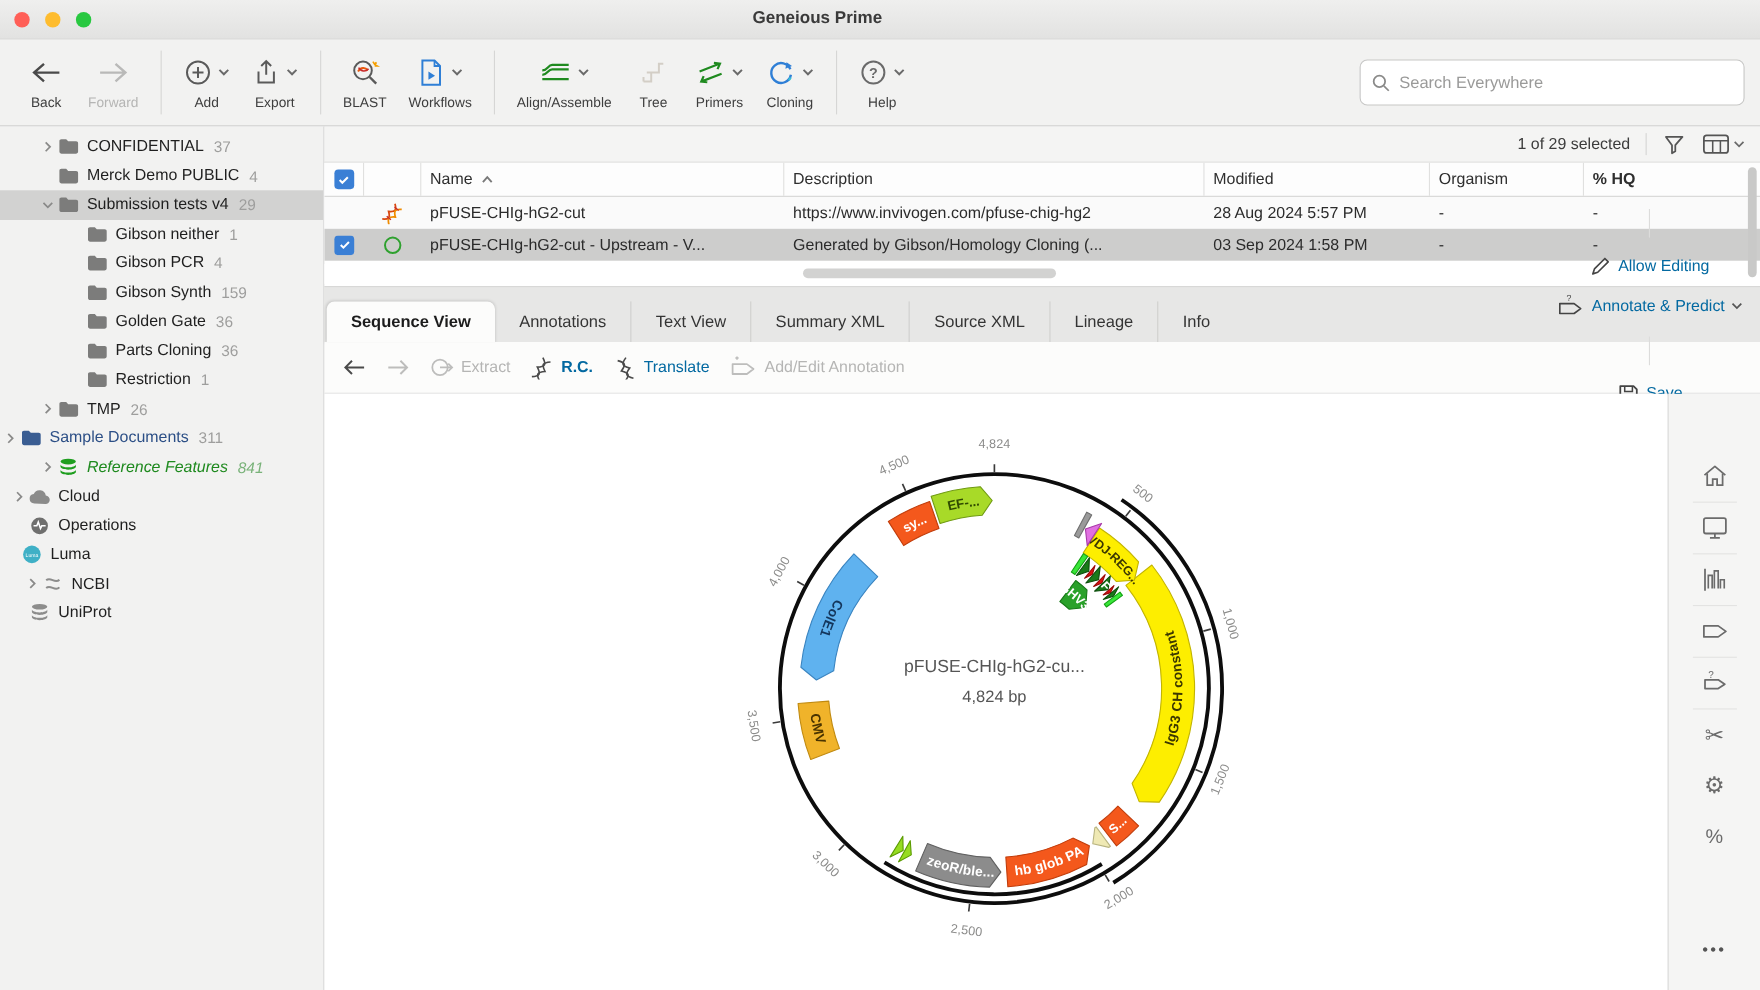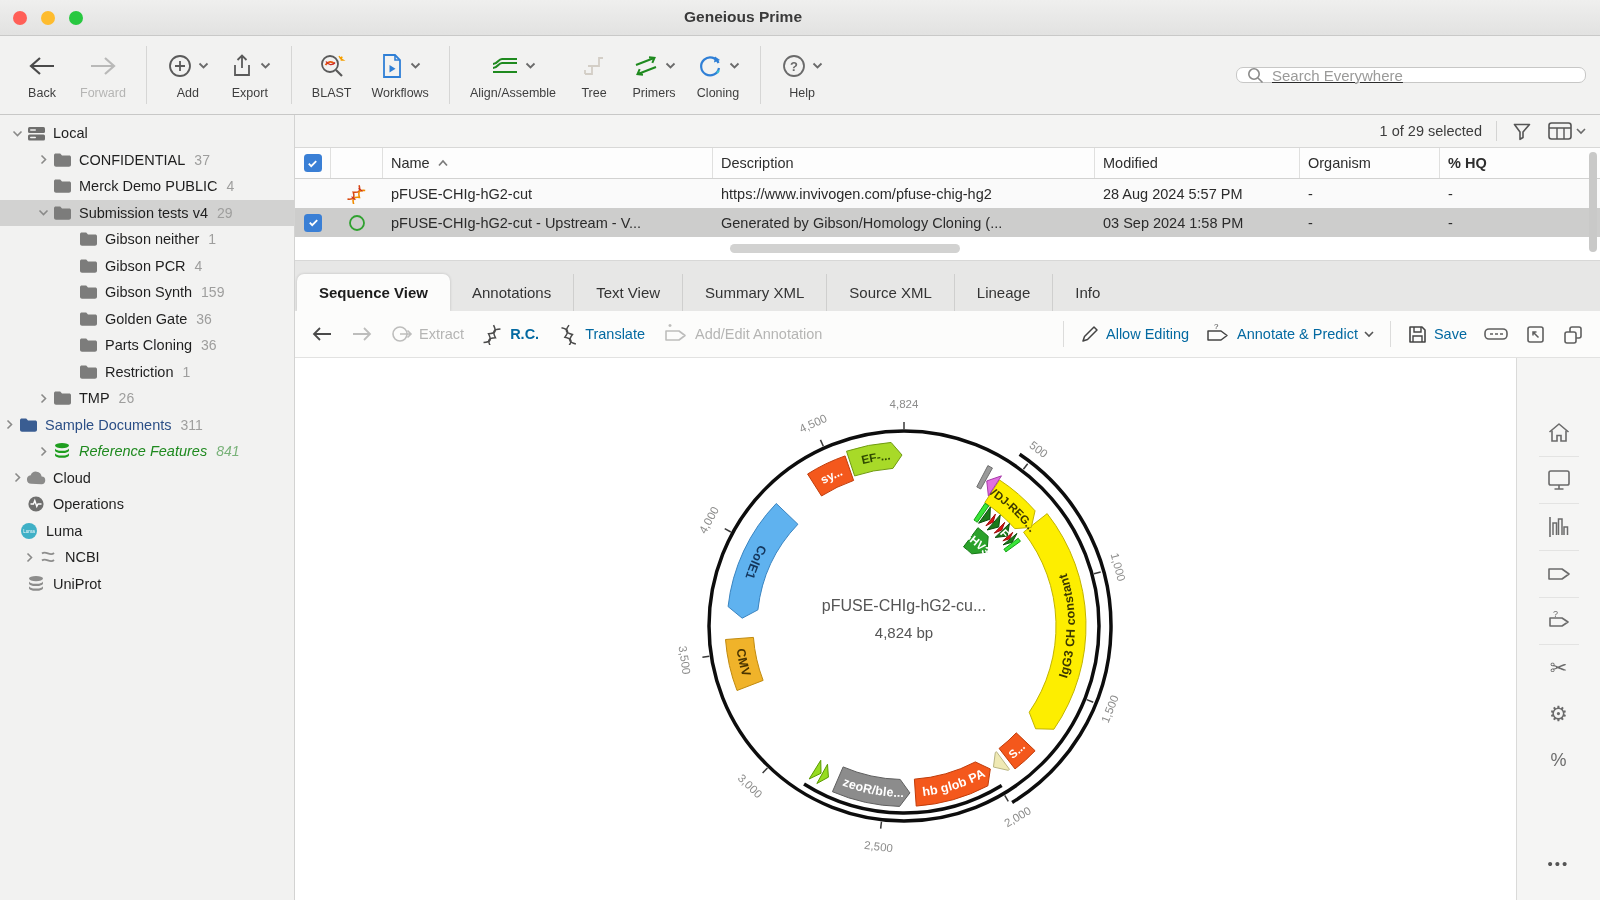--- a/index.html
+++ b/index.html
@@ -18,22 +18,22 @@
   
   #toolbar { position:absolute; left:0; top:36px; width:1600px; height:79px;
     background:#f2f2f1; border-bottom:1px solid #c8c8c7; display:flex; align-items:center; padding:0 14px; }
   .tgroup { display:flex; align-items:flex-start; }
   .tsep { width:1px; height:58px; background:#d6d6d5; margin:0 10px; }
   .tbtn { display:flex; flex-direction:column; align-items:center; padding:4px 10px; min-width:56px; }
   .tbtn .icorow { height:32px; display:flex; align-items:center; gap:5px; }
   .tbtn .tlabel { font-size:12.5px; color:#3e3e3e; margin-top:4px; white-space:nowrap; }
   .tbtn.disabled .tlabel { color:#b5b5b4; }
   #search-wrap { margin-left:auto; }
-  #search-box { width:350px; height:16px; background:#fff; border:1px solid #c7c7c6; border-radius:7px;
-    display:flex; align-items:center; padding:0 10px; gap:8px;text-decoration:underline; }
+  #search-box { width:350px; height:42px; background:#fff; border:1px solid #c7c7c6; border-radius:7px;
+    display:flex; align-items:center; padding:0 10px; gap:8px; }
   #search-box input { border:none; outline:none; flex:1; font-size:15px; font-family:"Liberation Sans",sans-serif; color:#333; background:transparent; }
   #search-box input::placeholder { color:#9a9a99; }
 
   
   #sidebar { position:absolute; left:0; top:115px; width:295px; height:785px;
     background:#f2f2f1; border-right:1px solid #d3d3d2; padding-top:5px; overflow:hidden; }
   .srow { display:flex; align-items:center; height:26.5px; font-size:14.5px; color:#1f1f1f; white-space:nowrap; }
   .srow.selected { background:#d2d2d1; }
   .sexp { width:18px; display:flex; justify-content:center; flex:none; }
   .sicon { width:20px; height:20px; margin-right:7px; flex:none; display:flex; align-items:center; justify-content:center; }
@@ -77,21 +77,21 @@
   .tab { height:37px; display:flex; align-items:center; padding:0 22px; font-size:15px; color:#343434; border-left:1px solid #cfcfce; }
   .tab:first-child, .tab.active, .tab.active + .tab { border-left:none; }
   .tab.active { background:#fcfcfb; font-weight:bold; border-radius:7px 7px 0 0; box-shadow:0 0 3px rgba(0,0,0,.18); color:#1c1c1c; }
 
   
   #seq-toolbar { position:absolute; left:295px; top:311px; width:1305px; height:47px;
     background:#fcfcfb; border-bottom:1px solid #e2e2e1; display:flex; align-items:center; padding:0 16px; gap:18px; }
   .sbtn { display:flex; align-items:center; gap:6px; font-size:14.5px; color:#0369a1; white-space:nowrap; }
   .sbtn.disabled { color:#b5b5b4; }
   .ssep { width:1px; height:26px; background:#dcdcdb; }
-  #seq-right { margin-left:auto; display:flex; align-items:center; gap:16px; }
+  #seq-right { margin-left:auto; display:flex; align-items:center; gap:16px;flex-direction:column; }
 
   
   #viewer { position:absolute; left:295px; top:358px; width:1221px; height:542px; background:#fff; }
   #right-strip { position:absolute; left:1516px; top:358px; width:84px; height:542px;
     background:#f5f5f4; border-left:1px solid #dadad9; display:flex; flex-direction:column; align-items:center; padding-top:52px; }
   .rs-icon { height:46px; display:flex; align-items:center; justify-content:center; width:100%; color:#6b6b6b; }
   .rs-div { width:40px; height:1px; background:#e3e3e2; }
   .rs-glyph { font-size:21px; color:#6b6b6b; }
   #rs-more { margin-top:auto; margin-bottom:28px; font-size:15px; color:#555; letter-spacing:2px; }
 </style>
@@ -280,36 +280,20 @@
             <path d="M11 11l4.5 4.5" stroke="#8a8a89" stroke-width="1.6"></path>
           </svg>
         </span>
       <input type="text" placeholder="Search Everywhere" style="">
     </div>
   </div>
 </div>
 
 <div id="sidebar">
   <div id="sidebar-list">
-      <div class="srow" style="padding-left: 8px;">
-        <span class="sexp">
-          <svg width="11" height="11" viewBox="0 0 11 11">
-            <path d="M1.5 3.5l4 4 4-4" stroke="#8a8a89" stroke-width="1.6" fill="none"></path>
-          </svg>
-        </span>
-        <span class="sicon">
-          <svg width="19" height="17" viewBox="0 0 19 17">
-            <rect x="1" y="2" width="17" height="6" rx="1.5" fill="#6f6f6e"></rect>
-            <rect x="1" y="9.5" width="17" height="6" rx="1.5" fill="#6f6f6e"></rect>
-            <rect x="3" y="4.2" width="6" height="1.6" rx="0.8" fill="#f2f2f1"></rect>
-            <rect x="3" y="11.7" width="6" height="1.6" rx="0.8" fill="#f2f2f1"></rect>
-          </svg>
-        </span>
-        <span class="slabel">Local</span>
-      </div>
       <div class="srow" style="padding-left: 34px;">
         <span class="sexp">
           <svg width="11" height="11" viewBox="0 0 11 11">
             <path d="M3.5 1.5l4 4-4 4" stroke="#8a8a89" stroke-width="1.6" fill="none"></path>
           </svg>
         </span>
         <span class="sicon">
           <svg width="19" height="16" viewBox="0 0 19 16">
             <path d="M1 3.2C1 2.2 1.8 1.5 2.8 1.5h4.4l1.8 2h7.2c1 0 1.8.7 1.8 1.7v7.6c0 1.2-.9 2-2 2H3c-1.1 0-2-.8-2-2V3.2z" fill="#7c7c7b"></path>
           </svg>

